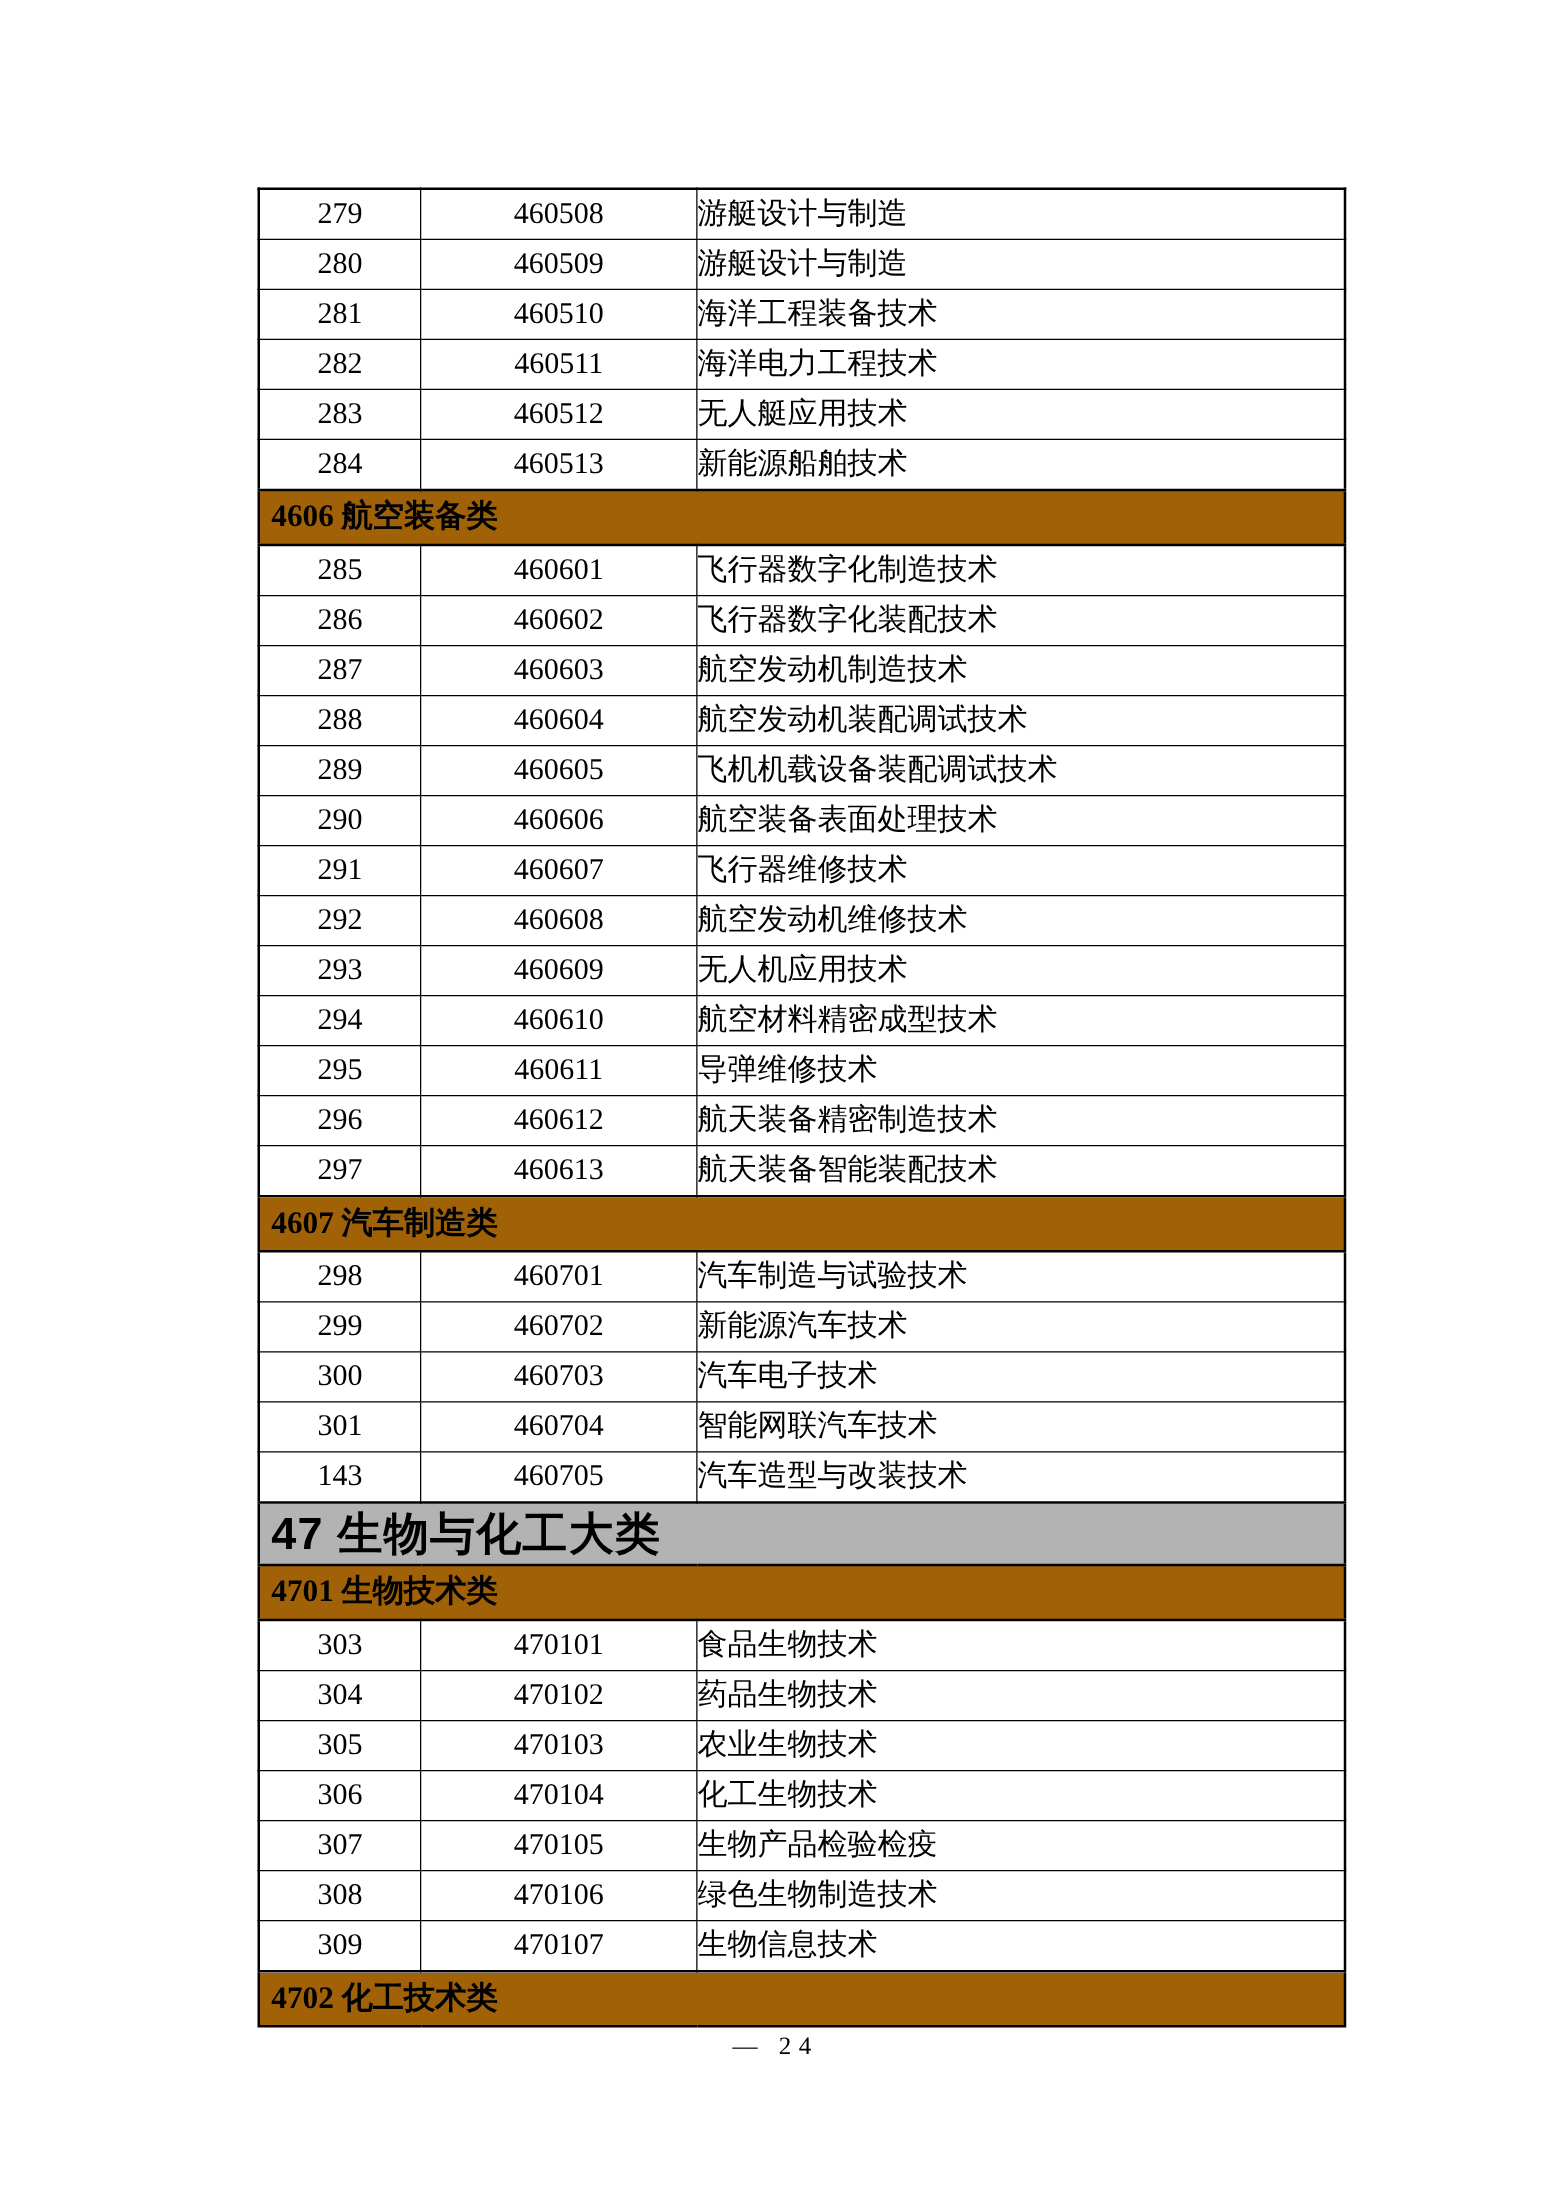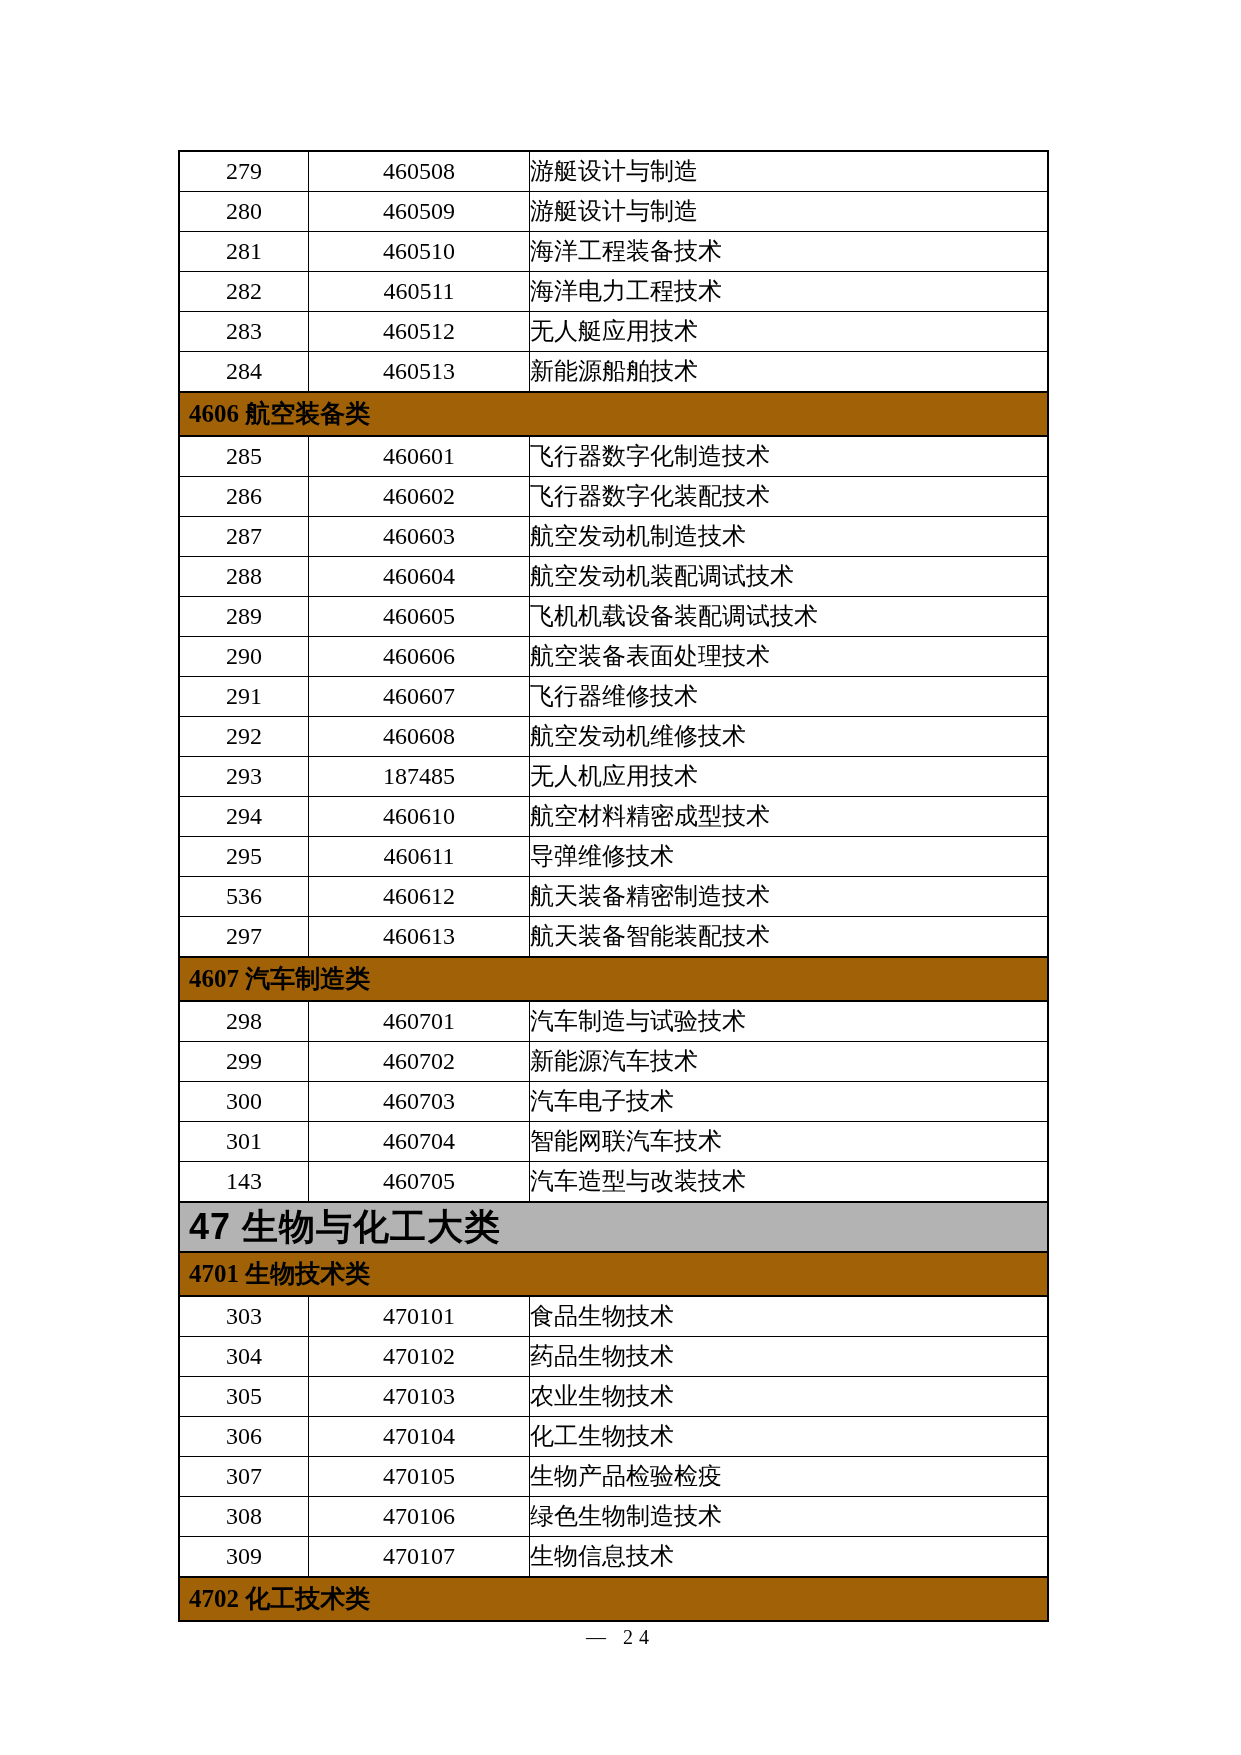--- a/index.html
+++ b/index.html
@@ -20,20 +20,21 @@
     position: absolute;
     left: 178px;
     top: 150px;
     width: 871px;
   }
   table.major-table {
     border-collapse: collapse;
     width: 100%;
     table-layout: fixed;
     border: 2px solid #000000;
+    margin-left: 28px;
   }
   table.major-table td {
     border: 1px solid #000000;
     padding: 0;
     font-size: 24px;
     line-height: 1.1;
     vertical-align: middle;
     background: #ffffff;
     overflow: hidden;
     white-space: nowrap;
@@ -147,35 +148,35 @@
             <td class="col-code">460607</td>
             <td class="col-name">飞行器维修技术</td>
           </tr>
           <tr>
             <td class="col-seq">292</td>
             <td class="col-code">460608</td>
             <td class="col-name">航空发动机维修技术</td>
           </tr>
           <tr>
             <td class="col-seq">293</td>
-            <td class="col-code">187485</td>
+            <td class="col-code">460609</td>
             <td class="col-name">无人机应用技术</td>
           </tr>
           <tr>
             <td class="col-seq">294</td>
             <td class="col-code">460610</td>
             <td class="col-name">航空材料精密成型技术</td>
           </tr>
           <tr>
             <td class="col-seq">295</td>
             <td class="col-code">460611</td>
             <td class="col-name">导弹维修技术</td>
           </tr>
           <tr>
-            <td class="col-seq">536</td>
+            <td class="col-seq">296</td>
             <td class="col-code">460612</td>
             <td class="col-name">航天装备精密制造技术</td>
           </tr>
           <tr>
             <td class="col-seq">297</td>
             <td class="col-code">460613</td>
             <td class="col-name">航天装备智能装配技术</td>
           </tr>
           <tr class="section-row">
             <td colspan="3" class="sub">4607 汽车制造类</td>

